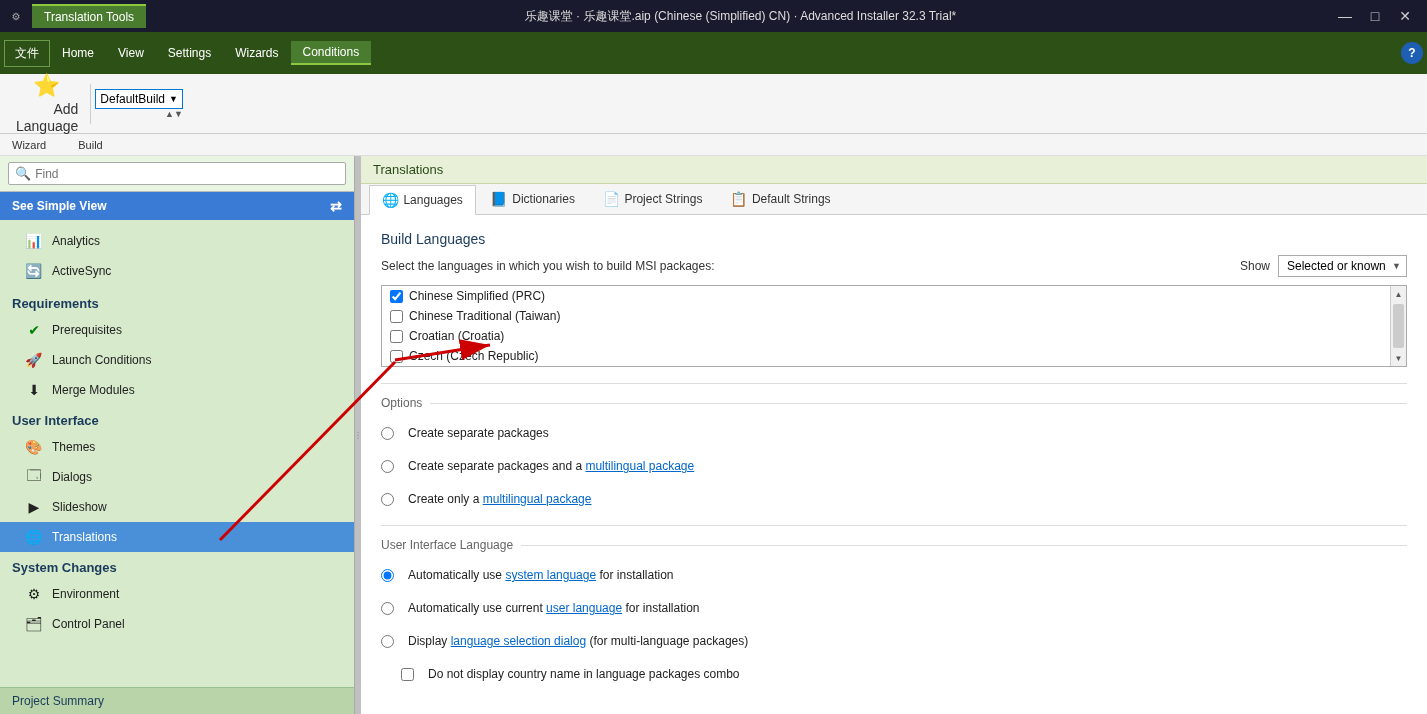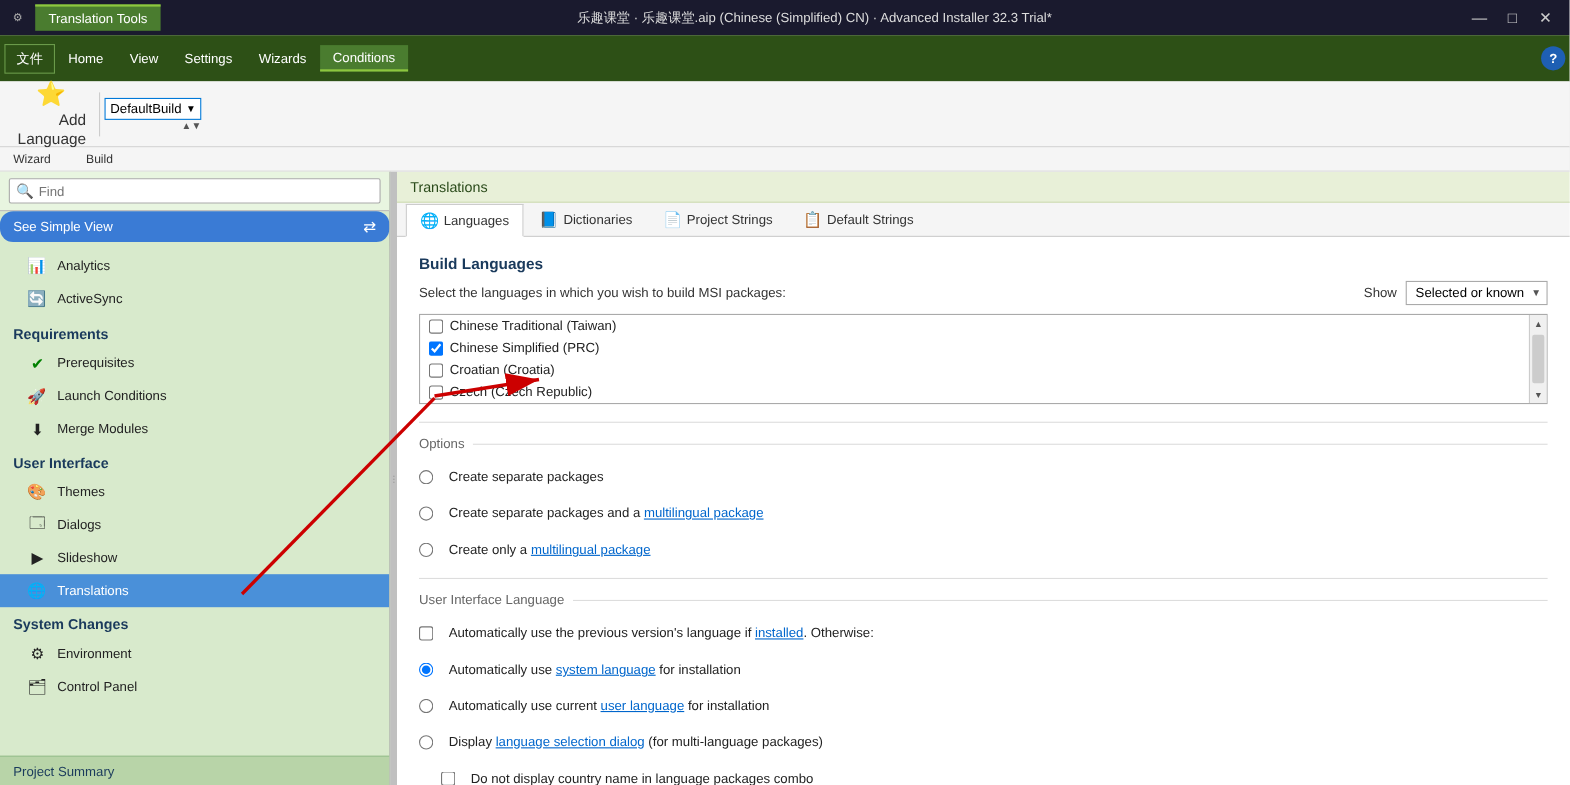--- a/index.html
+++ b/index.html
@@ -61,21 +61,21 @@
       display: flex; align-items: center; background: white; border: 1px solid #aaa;
       padding: 3px 6px; border-radius: 2px;
     }
     .search-box input {
       border: none; outline: none; font-size: 12px; flex: 1; background: transparent;
     }
     .search-icon { color: #888; font-size: 13px; margin-right: 4px; }
 
     .simple-view-btn {
       display: flex; align-items: center; background: #3a7bd5; color: white;
-      padding: 6px 12px; cursor: pointer; font-size: 12px; font-weight: 400; border-radius: 12px;
+      padding: 6px 12px; cursor: pointer; font-size: 12px; font-weight: 700;
     }
     .simple-view-btn .icon { margin-left: auto; font-size: 14px; }
 
     .sidebar-content { flex: 1; overflow-y: auto; padding: 4px 0; }
 
     .section-header {
       font-size: 13px; font-weight: bold; color: #1a3a5c; padding: 8px 12px 4px 12px;
     }
     .sidebar-item {
       display: flex; align-items: center; padding: 5px 12px 5px 24px;
@@ -117,21 +117,21 @@
     .tab.active {
       background: white; border: 1px solid #ccc; border-bottom: 1px solid white;
       margin-bottom: -1px; z-index: 1;
     }
     .tab-icon { font-size: 14px; }
 
     
     .content-body { padding: 16px 20px; }
 
     .section-title {
-      font-size: 14px; font-weight: 700; color: #1a3a5c; margin-bottom: 8px;
+      font-size: 14px; font-weight: 400; color: #1a3a5c; margin-bottom: 8px;
     }
     .section-desc { font-size: 12px; color: #333; margin-bottom: 12px; }
     .show-label { font-size: 12px; color: #333; }
     .show-select {
       border: 1px solid #aaa; padding: 3px 20px 3px 8px; font-size: 12px;
       background: white; cursor: pointer; appearance: none; -webkit-appearance: none;
     }
     .show-select-wrap { position: relative; display: inline-block; }
     .show-select-wrap::after {
       content: '▼'; position: absolute; right: 6px; top: 50%; transform: translateY(-50%);
@@ -358,27 +358,27 @@
                   <option>Selected or known</option>
                   <option>All</option>
                   <option>Selected only</option>
                 </select>
               </div>
             </div>
           </div>
 
           <div class="lang-list-wrap" style="margin-right:0;">
             <div style="padding-right:16px;">
+              <div class="lang-item checked">
+                <input type="checkbox" checked="" style="">
+                <span>Chinese Simplified (PRC)</span>
+              </div>
               <div class="lang-item">
                 <input type="checkbox" style="">
                 <span>Chinese Traditional (Taiwan)</span>
-              </div>
-              <div class="lang-item checked">
-                <input type="checkbox" checked="" style="">
-                <span>Chinese Simplified (PRC)</span>
               </div>
               <div class="lang-item">
                 <input type="checkbox" style="">
                 <span>Croatian (Croatia)</span>
               </div>
               <div class="lang-item">
                 <input type="checkbox" style="">
                 <span>Czech (Czech Republic)</span>
               </div>
             </div>
@@ -402,24 +402,20 @@
           </div>
           <div class="option-row">
             <input type="radio" name="pkg-option" style="">
             <span>Create only a <span class="option-link">multilingual package</span></span>
           </div>
         </div>
 
         <div class="ui-lang-section">
           <div class="ui-lang-title">User Interface Language</div>
           <div class="option-row">
-            <input type="checkbox" style="">
-            <span>Automatically use the previous version's language if <span class="option-link">installed</span>. Otherwise:</span>
-          </div>
-          <div class="option-row">
             <input type="radio" name="ui-lang" checked="" style="">
             <span>Automatically use <span class="option-link">system language</span> for installation</span>
           </div>
           <div class="option-row">
             <input type="radio" name="ui-lang" style="">
             <span>Automatically use current <span class="option-link">user language</span> for installation</span>
           </div>
           <div class="option-row">
             <input type="radio" name="ui-lang" style="">
             <span>Display <span class="option-link">language selection dialog</span> (for multi-language packages)</span>

